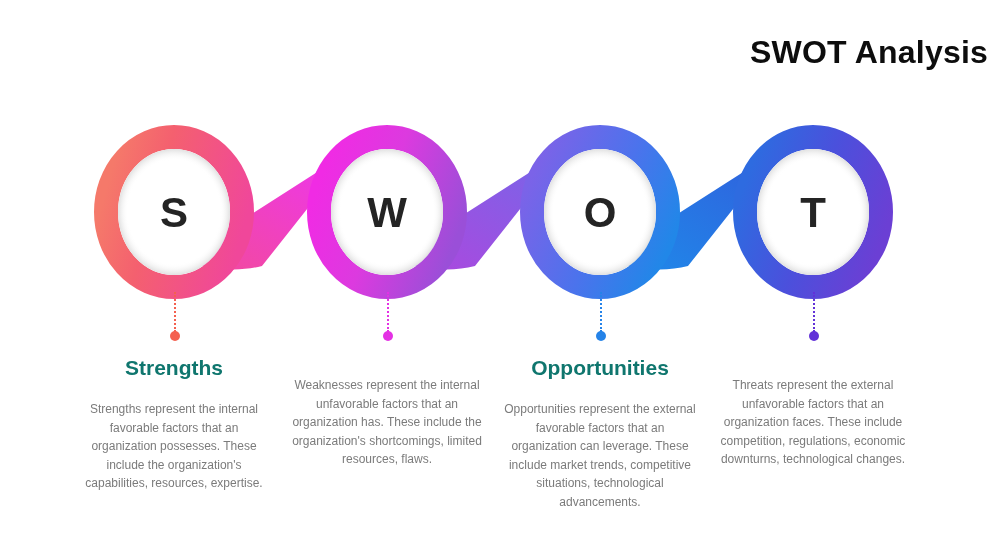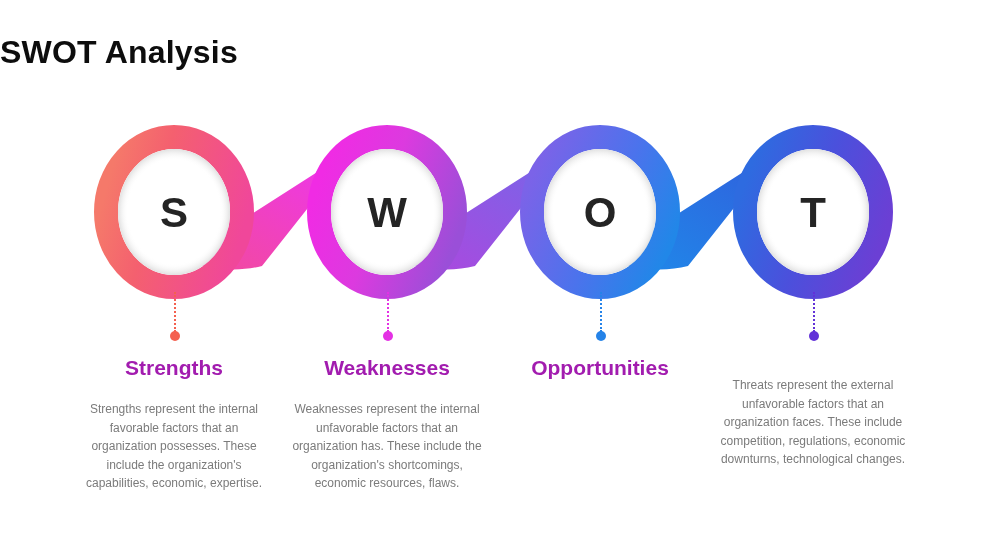--- a/index.html
+++ b/index.html
@@ -14,21 +14,21 @@
     overflow: hidden;
     font-family: "Liberation Sans", sans-serif;
     -webkit-font-smoothing: antialiased;
   }
 
   #page-title {
     position: absolute;
     top: 34px;
     left: 0;
     width: 988px;
-    text-align: left;
+    text-align: right;
     font-size: 32px;
     font-weight: bold;
     color: #0d0d0d;
     letter-spacing: 0.2px;
   }
 
   
   #diagram {
     position: absolute;
     top: 120px;
@@ -73,21 +73,21 @@
 
   
   .column {
     position: absolute;
     top: 356px;
     text-align: center;
   }
   .col-heading {
     font-size: 21px;
     font-weight: bold;
-    color: #a21caf;
+    color: #0f766e;
     margin: 0;
     white-space: nowrap;
   }
   .col-body {
     margin: 20px 0 0 0;
     font-size: 12px;
     line-height: 1.55;
     color: #7b7b7b;
   }
 </style>
@@ -192,27 +192,27 @@
   <span class="dash-line"></span>
   <span class="dot"></span>
 </div>
 <div class="connector" style="left:813px; color:#6231D8;">
   <span class="dash-line"></span>
   <span class="dot"></span>
 </div>
 
 <div class="column" style="left:76px; width:196px;">
   <div class="col-heading">Strengths</div>
-  <div class="col-body" style="padding:0 8px;">Strengths represent the internal favorable factors that an organization possesses. These include the organization's capabilities, economic, expertise.</div>
+  <div class="col-body" style="padding:0 8px;">Strengths represent the internal favorable factors that an organization possesses. These include the organization's capabilities, resources, expertise.</div>
 </div>
 
 <div class="column" style="left:289px; width:196px;">
-  <div class="col-heading">Weaknesses</div>
-  <div class="col-body" style="padding:0 2px;">Weaknesses represent the internal unfavorable factors that an organization has. These include the organization's shortcomings, economic resources, flaws.</div>
+  <div class="col-body" style="padding:0 2px;">Weaknesses represent the internal unfavorable factors that an organization has. These include the organization's shortcomings, limited resources, flaws.</div>
 </div>
 
 <div class="column" style="left:502px; width:196px;">
   <div class="col-heading">Opportunities</div>
+  <div class="col-body" style="padding:0 2px;">Opportunities represent the external favorable factors that an organization can leverage. These include market trends, competitive situations, technological advancements.</div>
 </div>
 
 <div class="column" style="left:713px; width:200px;">
   <div class="col-body" style="padding:0 0px;margin-top:20px;">Threats represent the external unfavorable factors that an organization faces. These include competition, regulations, economic downturns, technological changes.</div>
 </div>
 
 </body></html>

